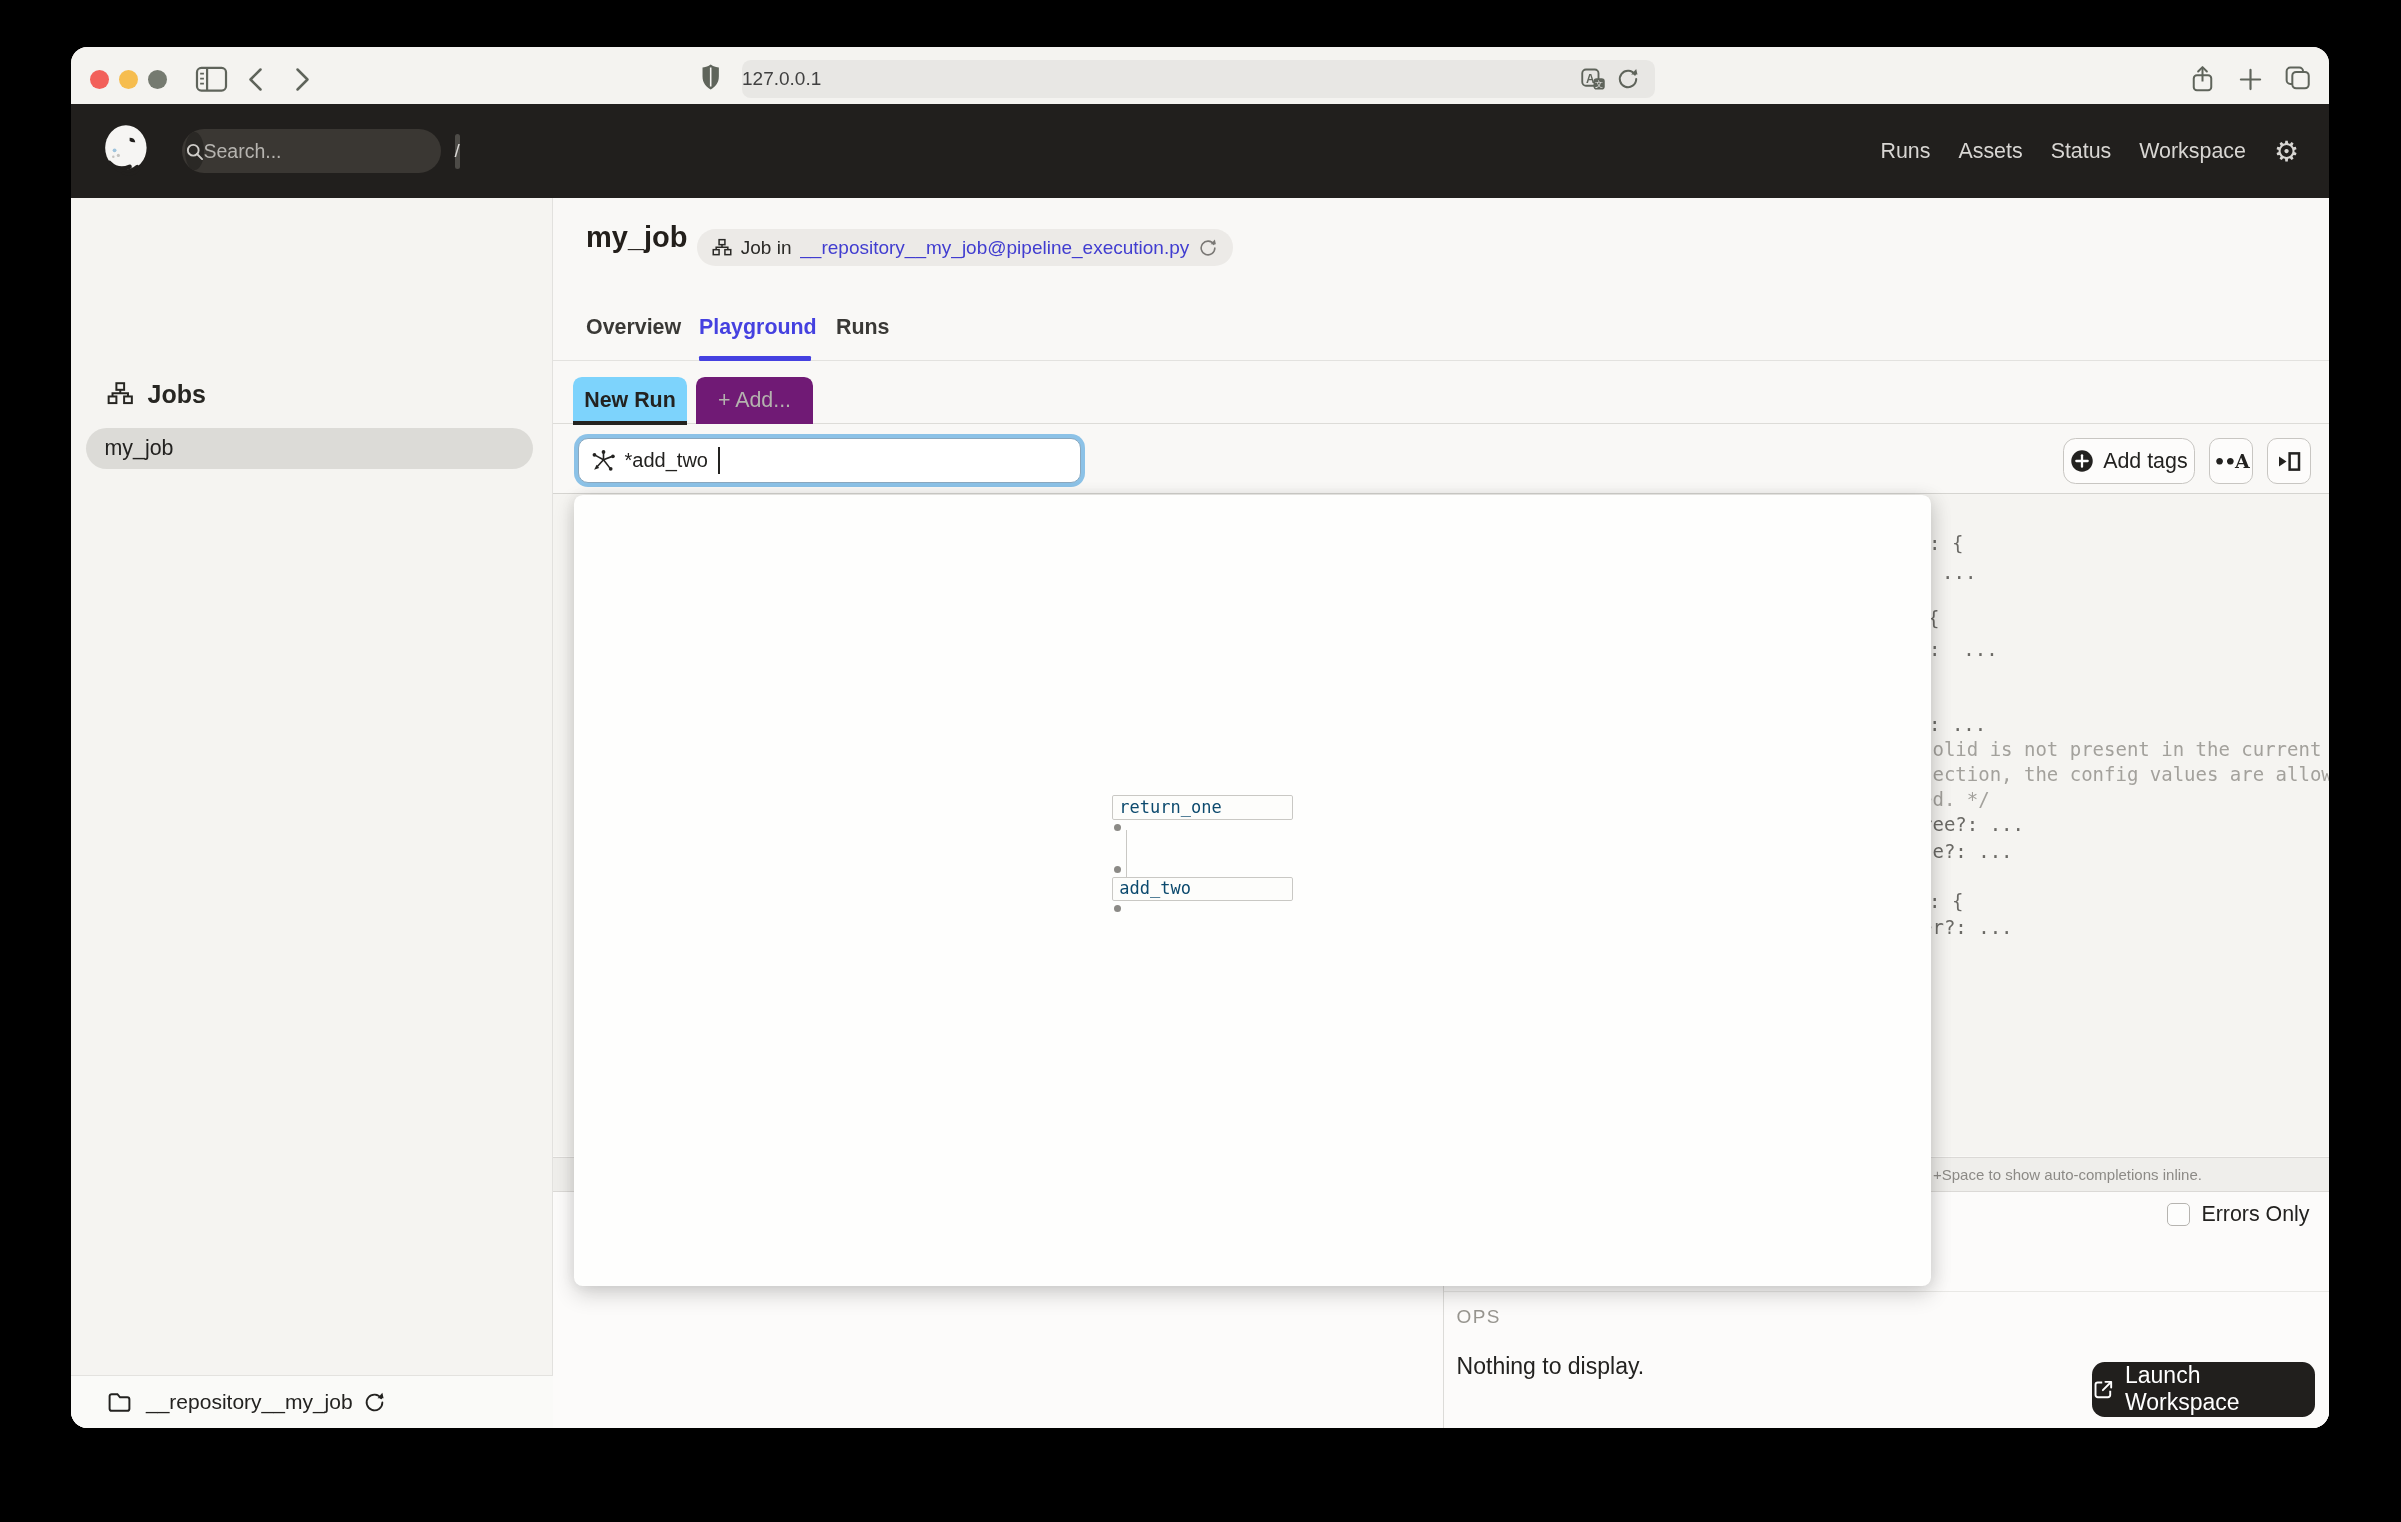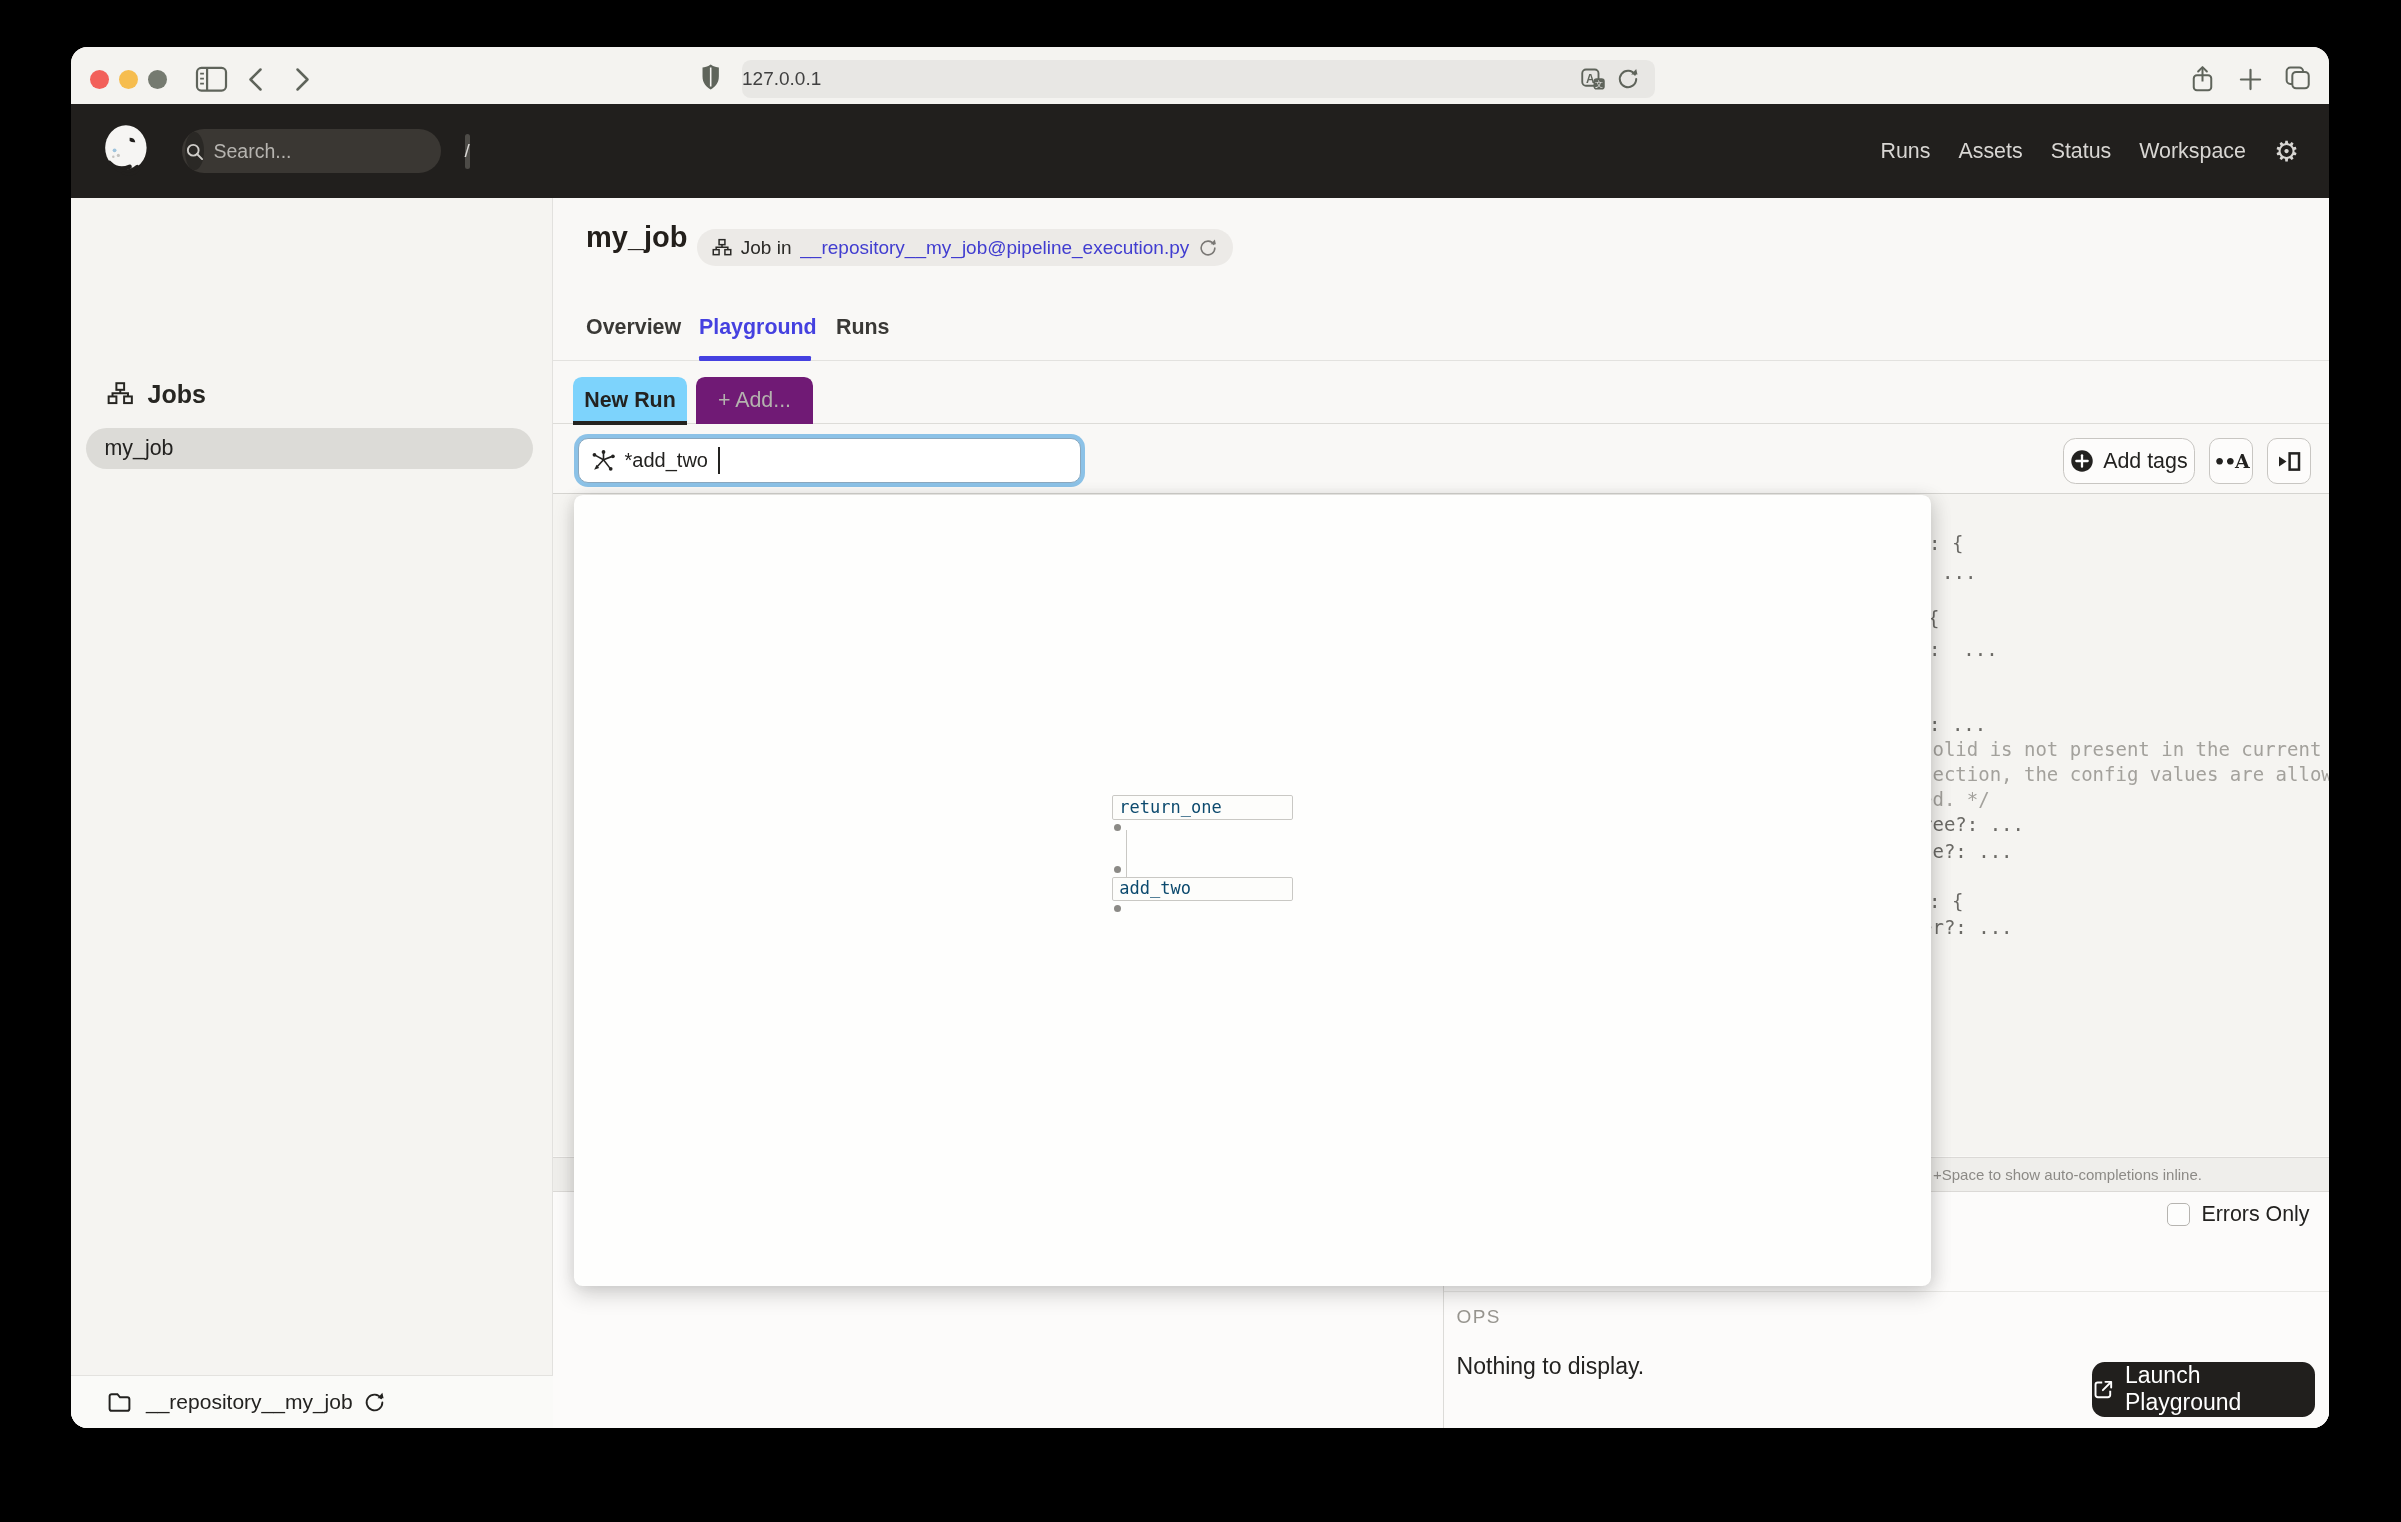--- a/index.html
+++ b/index.html
@@ -14,21 +14,21 @@
   .tl.yellow { left:48px; background:#f6bd4f; }
   .tl.gray { left:77px; background:#757a70; }
   .chromeicon { position:absolute; top:19px; color:#5f645b; }
   .urlpill { position:absolute; left:671px; top:12.6px; width:913px; height:38px; border-radius:8.8px; background:#e8e7e4; }
   .urltext { position:absolute; left:0; right:0; top:0; height:38px; line-height:38px; text-align:left; font-size:19px; color:#404040; }
 
   
   .appheader { position:absolute; left:0; top:57px; width:100%; height:95px; background:#211f1d; }
   .searchpill { position:absolute; left:111px; top:25px; width:259px; height:44px; border-radius:25px; background:#3a3733; display:flex; align-items:center; }
   .searchcircle { width:38px; height:38px; margin-left:2.5px; border-radius:50%; background:#2a2825; display:flex; align-items:center; justify-content:center; }
-  .searchinput { flex:1; background:transparent; border:none; outline:none; font-size:19.5px; color:#e8e6e3; padding-left:10px; font-family:"Liberation Sans", sans-serif; }
+  .searchinput { flex:1; background:transparent; border:none; outline:none; font-size:19.5px; color:#e8e6e3; font-family:"Liberation Sans", sans-serif; }
   .searchinput::placeholder { color:#b6b4b0; }
   .slashbadge { width:32px; height:35px; margin-right:5px; border-radius:6.3px; background:#4d4b47; color:#d9d7d4; font-size:19px; display:flex; align-items:center; justify-content:center; }
   .topnav { position:absolute; right:30px; top:0; height:95px; display:flex; align-items:center; gap:28px; }
   .topnav .navitem { font-size:21.4px; font-weight:500; color:#d8d6d3; cursor:pointer; }
   .gear { font-size:28px; color:#d8d6d3; line-height:1; }
 
   
   .sidebar { position:absolute; left:0; top:151px; width:482px; bottom:0; background:#f5f4f1; border-right:0.6px solid #e2e1de; }
   .mainbg { position:absolute; left:482px; top:151px; right:0; bottom:0; background:#f9f8f6; }
 
@@ -356,21 +356,21 @@
       <span class="ops-title">OPS</span>
       <span class="ops-empty">Nothing to display.</span>
       <div class="launchbtn">
         <span>
           <svg width="23" height="23" viewBox="0 0 36 36">
                 <path d="M16 7 H9 a3.5 3.5 0 0 0 -3.5 3.5 v16 a3.5 3.5 0 0 0 3.5 3.5 h16 a3.5 3.5 0 0 0 3.5 -3.5 V20" fill="none" stroke="#fff" stroke-width="3"></path>
                 <line x1="17" y1="19" x2="29" y2="7" stroke="#fff" stroke-width="3" stroke-linecap="round"></line>
                 <polyline points="21,6 30,6 30,15" fill="none" stroke="#fff" stroke-width="3" stroke-linecap="round" stroke-linejoin="round"></polyline>
               </svg>
         </span>
-        <span>Launch Playground</span>
+        <span>Launch Workspace</span>
       </div>
     </div>
   </div>
 
   <div class="overlay">
     <div class="opnode" style="left:538px;top:300px;">
       <span>return_one</span>
     </div>
     <div class="iodot" style="left:540px;top:329px;"></div>
     <div class="edge" style="left:552px;top:335px;height:47px;"></div>

